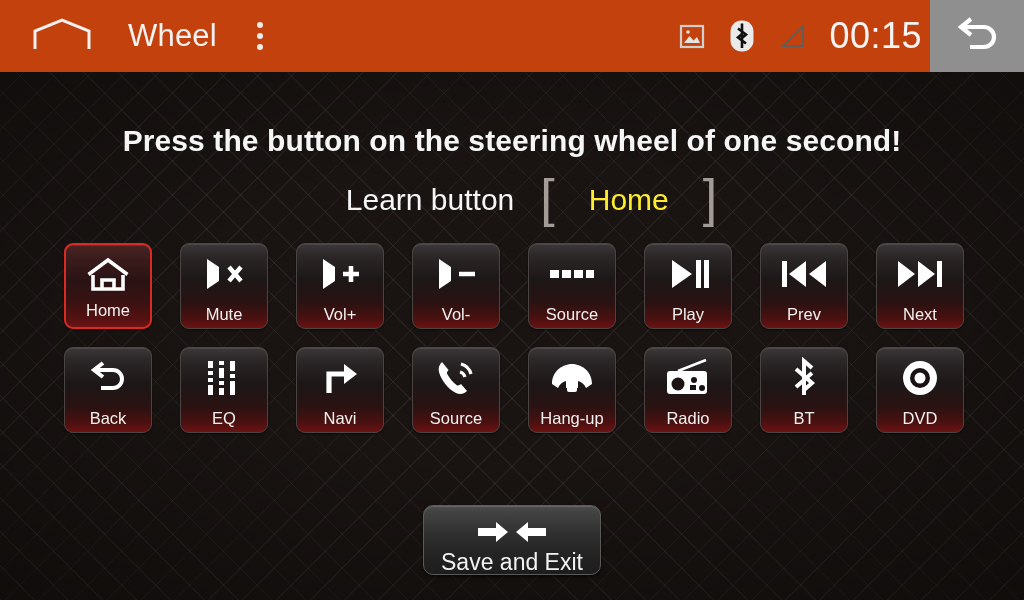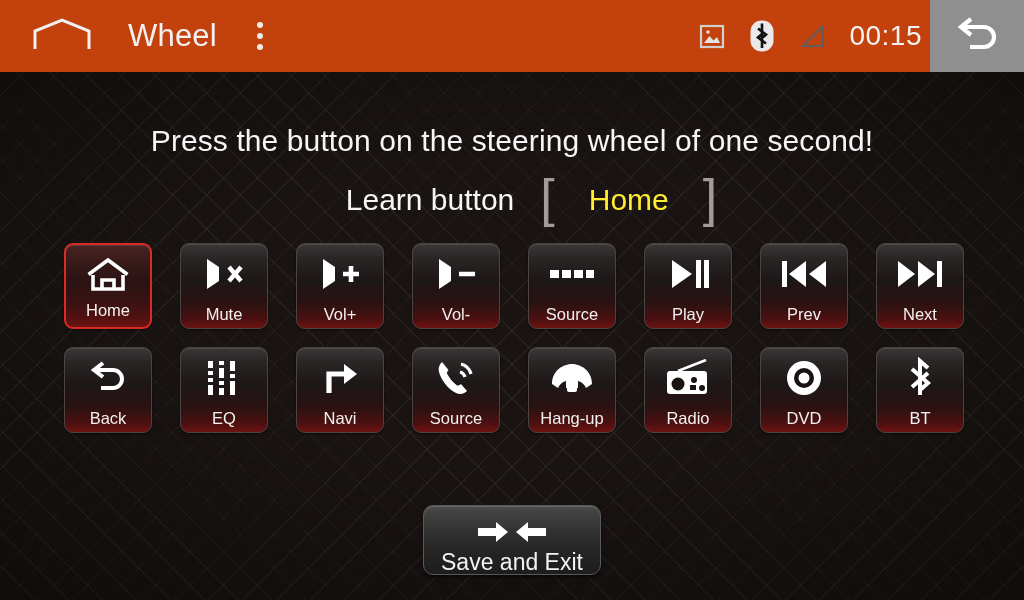--- a/index.html
+++ b/index.html
@@ -55,34 +55,34 @@
     gap:5px;
   }
   #overflow i { display:block; width:6px; height:6px; border-radius:50%; background:#ececec; }
 
   #status-right {
     margin-left:auto;
     display:flex; align-items:center; height:100%;
   }
   .sicon { display:flex; align-items:center; justify-content:center; margin-right:22px; }
   #clock {
-    color:#f4f4f4; font-size:28px; letter-spacing:0.5px;
+    color:#f4f4f4; font-size:36px; letter-spacing:0.5px;
     margin-right:8px; white-space:nowrap;
   }
   #backbtn {
     width:94px; height:72px; background:#8f8f8f;
     display:flex; align-items:center; justify-content:center;
     flex:0 0 auto;
   }
 
   
   #prompt {
     position:absolute; top:124px; left:0; width:1024px;
     text-align:center; color:#f6f6f6;
-    font-size:30px; font-weight:400; letter-spacing:0.1px;
+    font-size:30px; font-weight:700; letter-spacing:0.1px;
     z-index:5;
   }
   #learnrow {
     position:absolute; top:172px; left:0; width:1024px;
     display:flex; align-items:center; justify-content:center;
     z-index:5;
     padding-left:43px;
   }
   #learn-label { color:#f6f6f6; font-size:30px; }
   .bracket { color:#a39b96; font-size:52px; font-weight:300; line-height:1;
@@ -402,36 +402,36 @@
           <circle cx="30" cy="21" r="3" fill="#1b1212"></circle>
           <circle cx="38" cy="29" r="3" fill="#1b1212"></circle>
           <rect x="26" y="26" width="6" height="5" fill="#1b1212"></rect>
         </svg>
       </div>
       <div class="klabel">Radio</div>
     </div>
 
     <div class="key">
       <div class="kicon">
+        <svg width="34" height="42" viewBox="0 0 34 42">
+          <path d="M9 12 L25 26 L17 33 M25 16 L9 30 M17 9 L17 38 L17 4 L25 11" fill="none" stroke="#fff" stroke-width="4" stroke-linejoin="miter" stroke-linecap="butt"></path>
+        </svg>
+      </div>
+      <div class="klabel">BT</div>
+    </div>
+
+    <div class="key">
+      <div class="kicon">
         <svg width="42" height="42" viewBox="0 0 42 42">
           <circle cx="21" cy="21" r="17" fill="#fff"></circle>
           <circle cx="21" cy="21" r="10" fill="#1a1212"></circle>
           <circle cx="21" cy="21" r="5.5" fill="#fff"></circle>
         </svg>
       </div>
       <div class="klabel">DVD</div>
-    </div>
-
-    <div class="key">
-      <div class="kicon">
-        <svg width="34" height="42" viewBox="0 0 34 42">
-          <path d="M9 12 L25 26 L17 33 M25 16 L9 30 M17 9 L17 38 L17 4 L25 11" fill="none" stroke="#fff" stroke-width="4" stroke-linejoin="miter" stroke-linecap="butt"></path>
-        </svg>
-      </div>
-      <div class="klabel">BT</div>
     </div>
   </div>
 
   <div id="actions">
 
     <div class="action">
       <div class="aicon">
         <svg width="72" height="26" viewBox="0 0 72 26">
           <path d="M2 9 H20 V3 L32 13 L20 23 V17 H2 Z" fill="#fff"></path>
           <path d="M70 9 H52 V3 L40 13 L52 23 V17 H70 Z" fill="#fff"></path>

